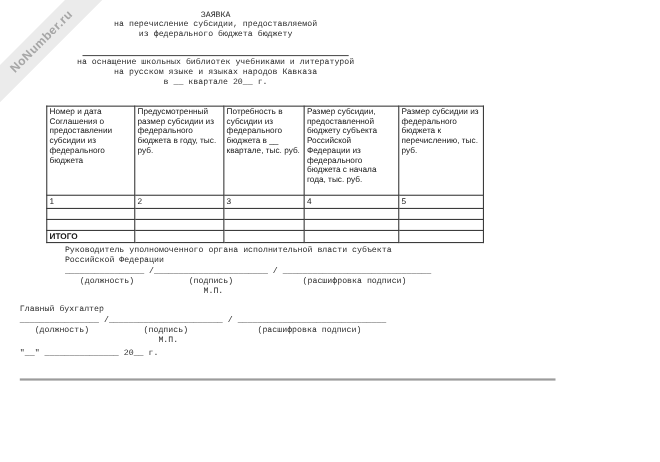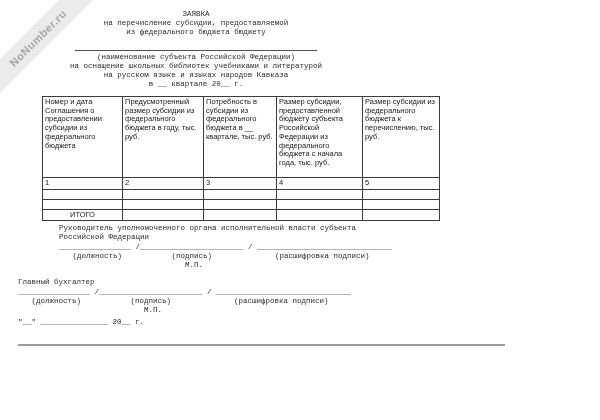--- a/index.html
+++ b/index.html
@@ -31,21 +31,21 @@
   table.subs td {
     border:1px solid #3c3c3c; vertical-align:top;
     font-family:"Liberation Sans", sans-serif;
     font-size:7.5px; line-height:8.7px; color:#161616;
     padding:1px 2px 0 2px; overflow:hidden;
   }
   tr.hdr-row td { height:79px; }
   tr.num-row td { height:10px; }
   tr.empty-row td { height:8px; }
   tr.total-row td { height:9px; }
-  td.b { font-weight:400;text-align:center; }
+  td.b { font-weight:700; }
   
   .sigblock { position:absolute; left:18px; }
   .sig1 { top:224px;margin-left:41px; }
   .sig2 { top:278px; }
   .sig-line { line-height:10px; }
   .dateline { position:absolute; left:18px; top:318px; }
   .bottom-rule { position:absolute; left:18px; top:344px; width:487px; height:2px; background:#9c9c9c; }
 </style>
 </head>
 <body>
@@ -54,21 +54,20 @@
 
   <div class="wm-band">
     <span class="wm-text">NoNumber.ru</span>
   </div>
 
   <div class="hdr">
     <div class="mline">ЗАЯВКА</div>
     <div class="mline">на перечисление субсидии, предоставляемой</div>
     <div class="mline">из федерального бюджета бюджету</div>
     <div class="blank-rule"></div>
-    <div class="mline">(наименование субъекта Российской Федерации)</div>
     <div class="mline">на оснащение школьных библиотек учебниками и литературой</div>
     <div class="mline">на русском языке и языках народов Кавказа</div>
     <div class="mline">в __ квартале 20__ г.</div>
   </div>
 
   <table class="subs">
     <colgroup>
       <col style="width:80px">
         <col style="width:81px">
         <col style="width:73px">

